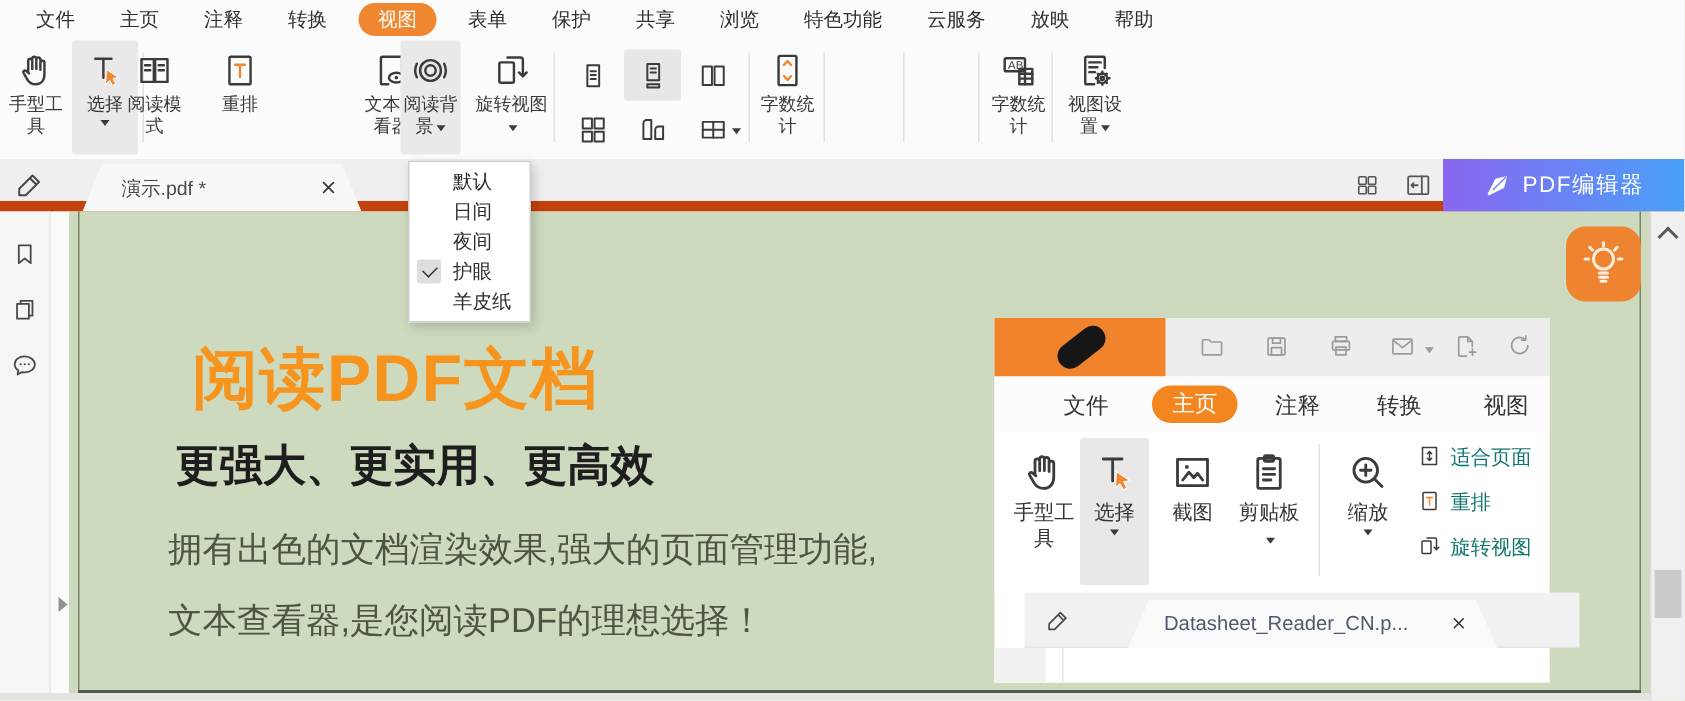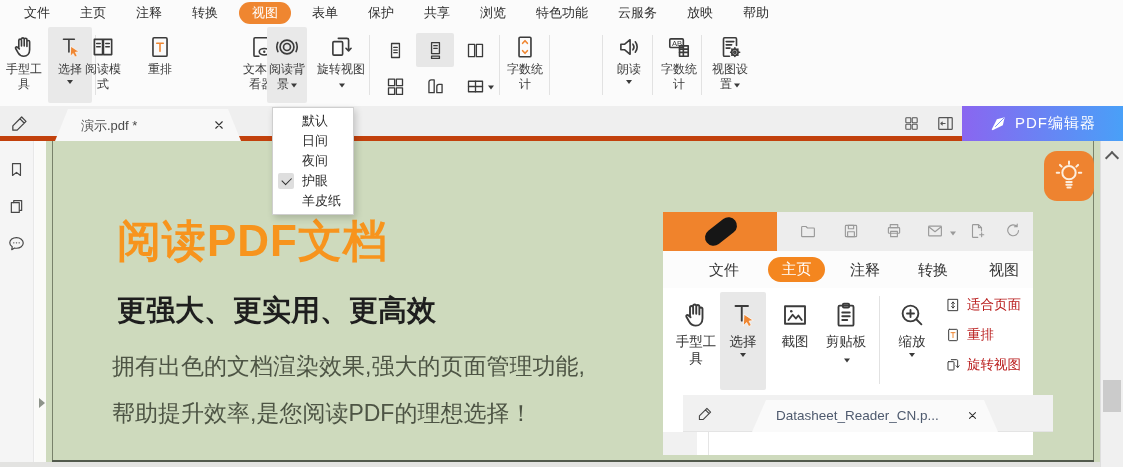--- a/index.html
+++ b/index.html
@@ -23,21 +23,21 @@
   .rb .lbl{margin-top:2px;font-size:12px;line-height:15px;color:#3a3a3a;text-align:center;width:100%;}
   .vdiv{position:absolute;top:10px;width:1px;height:60px;background:#e2e2e2;}
   .cell{position:absolute;width:38px;height:34px;display:flex;align-items:center;justify-content:center;border-radius:2px;color:#3b3b3b;}
   .cell.hl{background:#e7e7e7;}
   .cell svg{width:21px;height:21px;}
   .caret{display:inline-block;width:0;height:0;border:3.5px solid transparent;border-top:4.5px solid #3a3a3a;vertical-align:middle;margin-left:2px;transform:translateY(2.5px);}
   .caret.below{margin:3px 0 0;transform:none;}
   .caret.sm{border-width:3px;border-top-width:4px;}
 
   
-  .tabbar{position:absolute;left:0;top:106px;width:100%;height:35px;background:#efefef;border-bottom:5px solid #c2410c;box-sizing:border-box;}
+  .tabbar{position:absolute;left:0;top:106px;width:100%;height:35px;background:#efefef;border-bottom:7px solid #c2410c;box-sizing:border-box;}
   .doc-tab{position:absolute;left:55px;top:3px;width:186px;height:32px;background:#f8f8f8;
            clip-path:polygon(13px 0,calc(100% - 13px) 0,100% 100%,0 100%);}
   .doc-tab .t{position:absolute;left:26px;top:8px;font-size:13px;color:#4a4a4a;}
   .close-x{position:absolute;width:12px;height:12px;color:#333;}
   .editor-btn{position:absolute;left:962px;top:106px;width:161px;height:35px;
               background:linear-gradient(90deg,#8a66f0,#49a0f8);display:flex;align-items:center;justify-content:center;gap:8px;
               color:#fff;font-size:15px;letter-spacing:1px;}
 
   
   .sidebar{position:absolute;left:0;top:141px;width:34px;height:326px;background:#f5f5f5;border-right:1px solid #e8e8e8;
@@ -80,21 +80,21 @@
   .m-qat svg{width:18px;height:18px;color:#9a9a9a;position:absolute;top:10px;}
   .m-menurow{position:absolute;left:0;top:39px;width:370px;height:37px;background:#fcfcfc;font-size:15px;color:#333;}
   .m-menurow .item{position:absolute;top:10px;}
   .m-pill{position:absolute;left:105px;top:6px;width:57px;height:25px;background:#f4861f;border-radius:13px;color:#fff;
           display:flex;align-items:center;justify-content:center;}
   .m-ribbon{position:absolute;left:0;top:76px;width:370px;height:107px;background:#fff;}
   .mrb{position:absolute;top:4px;height:98px;display:flex;flex-direction:column;align-items:center;border-radius:2px;color:#3b3b3b;}
   .mrb.hl{background:#e8e8e8;}
   .mrb .ic{margin-top:8px;width:30px;height:30px;}
   .mrb .lbl{margin-top:3px;font-size:13.5px;line-height:17px;color:#333;text-align:center;width:100%;}
-  .m-right-row{position:absolute;left:282px;display:flex;align-items:center;gap:6px;font-size:13.5px;color:#b91c1c;}
+  .m-right-row{position:absolute;left:282px;display:flex;align-items:flex-start;gap:6px;font-size:13.5px;color:#0f766e;}
   .m-right-row svg{width:16px;height:16px;color:#3b3b3b;}
   .m-tabbar{position:absolute;left:0;top:183px;width:370px;height:37px;background:#f1f1f1;border-bottom:1px solid #e4e4e4;box-sizing:border-box;margin-left:20px;}
   .m-tab{position:absolute;left:69px;top:5px;width:246px;height:32px;background:#fafafa;
          clip-path:polygon(14px 0,calc(100% - 14px) 0,100% 100%,0 100%);}
   .m-tab .t{position:absolute;left:24px;top:8px;font-size:13.5px;color:#4e5a6e;}
   .m-bottom{position:absolute;left:0;top:220px;width:370px;height:23px;background:#fff;}
   .m-side{position:absolute;left:0;top:0;width:34px;height:23px;background:#f1f1f1;}
   .m-vline{position:absolute;left:45px;top:0;width:1px;height:23px;background:#e5e5e5;}
 </style>
 </head>
@@ -370,27 +370,20 @@
 
     <div class="vdiv" style="left:499px"></div>
     <div class="rb" style="left:504px;width:42px">
       <svg class="ic ic-svg">
           <use href="#sy-autoscroll"></use>
         </svg>
       <div class="lbl"><span>字数统计</span></div>
     </div>
     <div class="vdiv" style="left:549px"></div>
     <div class="vdiv" style="left:602px"></div>
-    <div class="rb" style="left:607px;width:44px">
-      <svg class="ic ic-svg">
-          <use href="#sy-speaker"></use>
-        </svg>
-      <div class="lbl"><span>朗读</span></div>
-      <span class="caret below"></span>
-    </div>
     <div class="vdiv" style="left:652px"></div>
     <div class="rb" style="left:657px;width:44px">
       <svg class="ic ic-svg">
           <use href="#sy-wordcount"></use>
         </svg>
       <div class="lbl"><span>字数统计</span></div>
     </div>
     <div class="vdiv" style="left:701px"></div>
     <div class="rb" style="left:707px;width:46px">
       <svg class="ic ic-svg">
@@ -435,24 +428,24 @@
         <use href="#sy-comment"></use>
       </svg>
   </div>
   <div class="side-strip"></div>
   <div class="panel-handle"></div>
 
   <div class="page-green"></div>
   <div class="page-edge-l"></div>
   <div class="page-edge-r"></div>
 
-  <h1 class="doc-title" style="margin:0;">阅读PDF文档</h1>
+  <h1 class="doc-title" style="margin:11px;">阅读PDF文档</h1>
   <h2 class="doc-subtitle" style="margin:0;">更强大、更实用、更高效</h2>
   <p class="doc-body abs" style="top:351px;margin:0">拥有出色的文档渲染效果,强大的页面管理功能,</p>
-  <p class="doc-body abs" style="top:398px;margin:0">帮助提升效率,是您阅读PDF的理想选择！</p>
+  <p class="doc-body abs" style="top:398px;margin:0">文本查看器,是您阅读PDF的理想选择！</p>
 
   <div class="bulb-btn">
     <svg class="ic-svg">
         <use href="#sy-bulb"></use>
       </svg>
   </div>
 
   <div class="mini">
     <div class="m-qat">
       <div class="m-logo">

